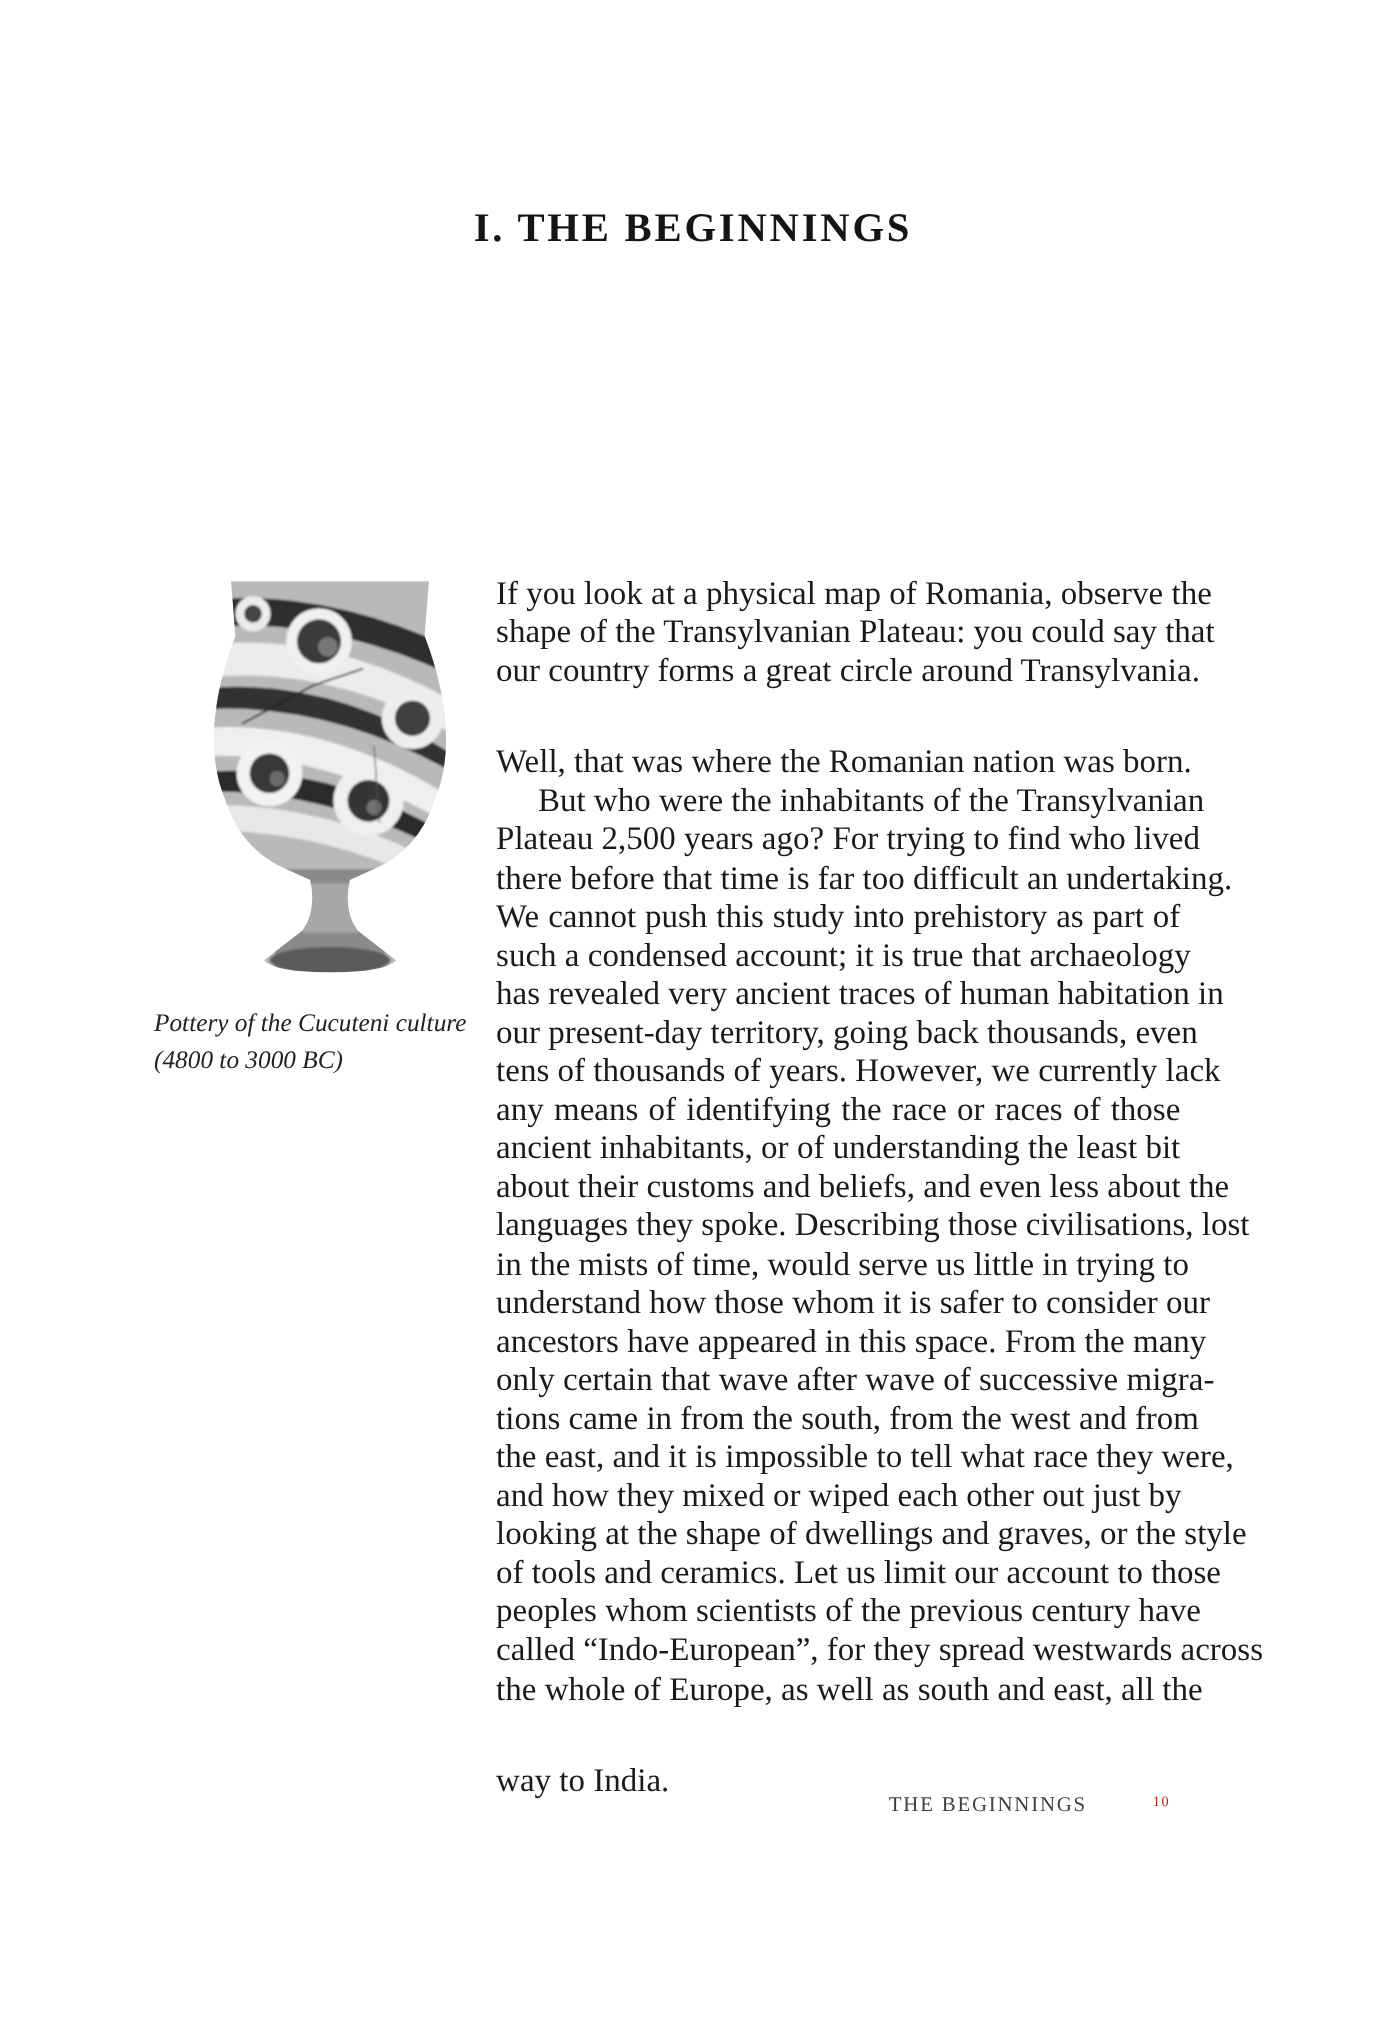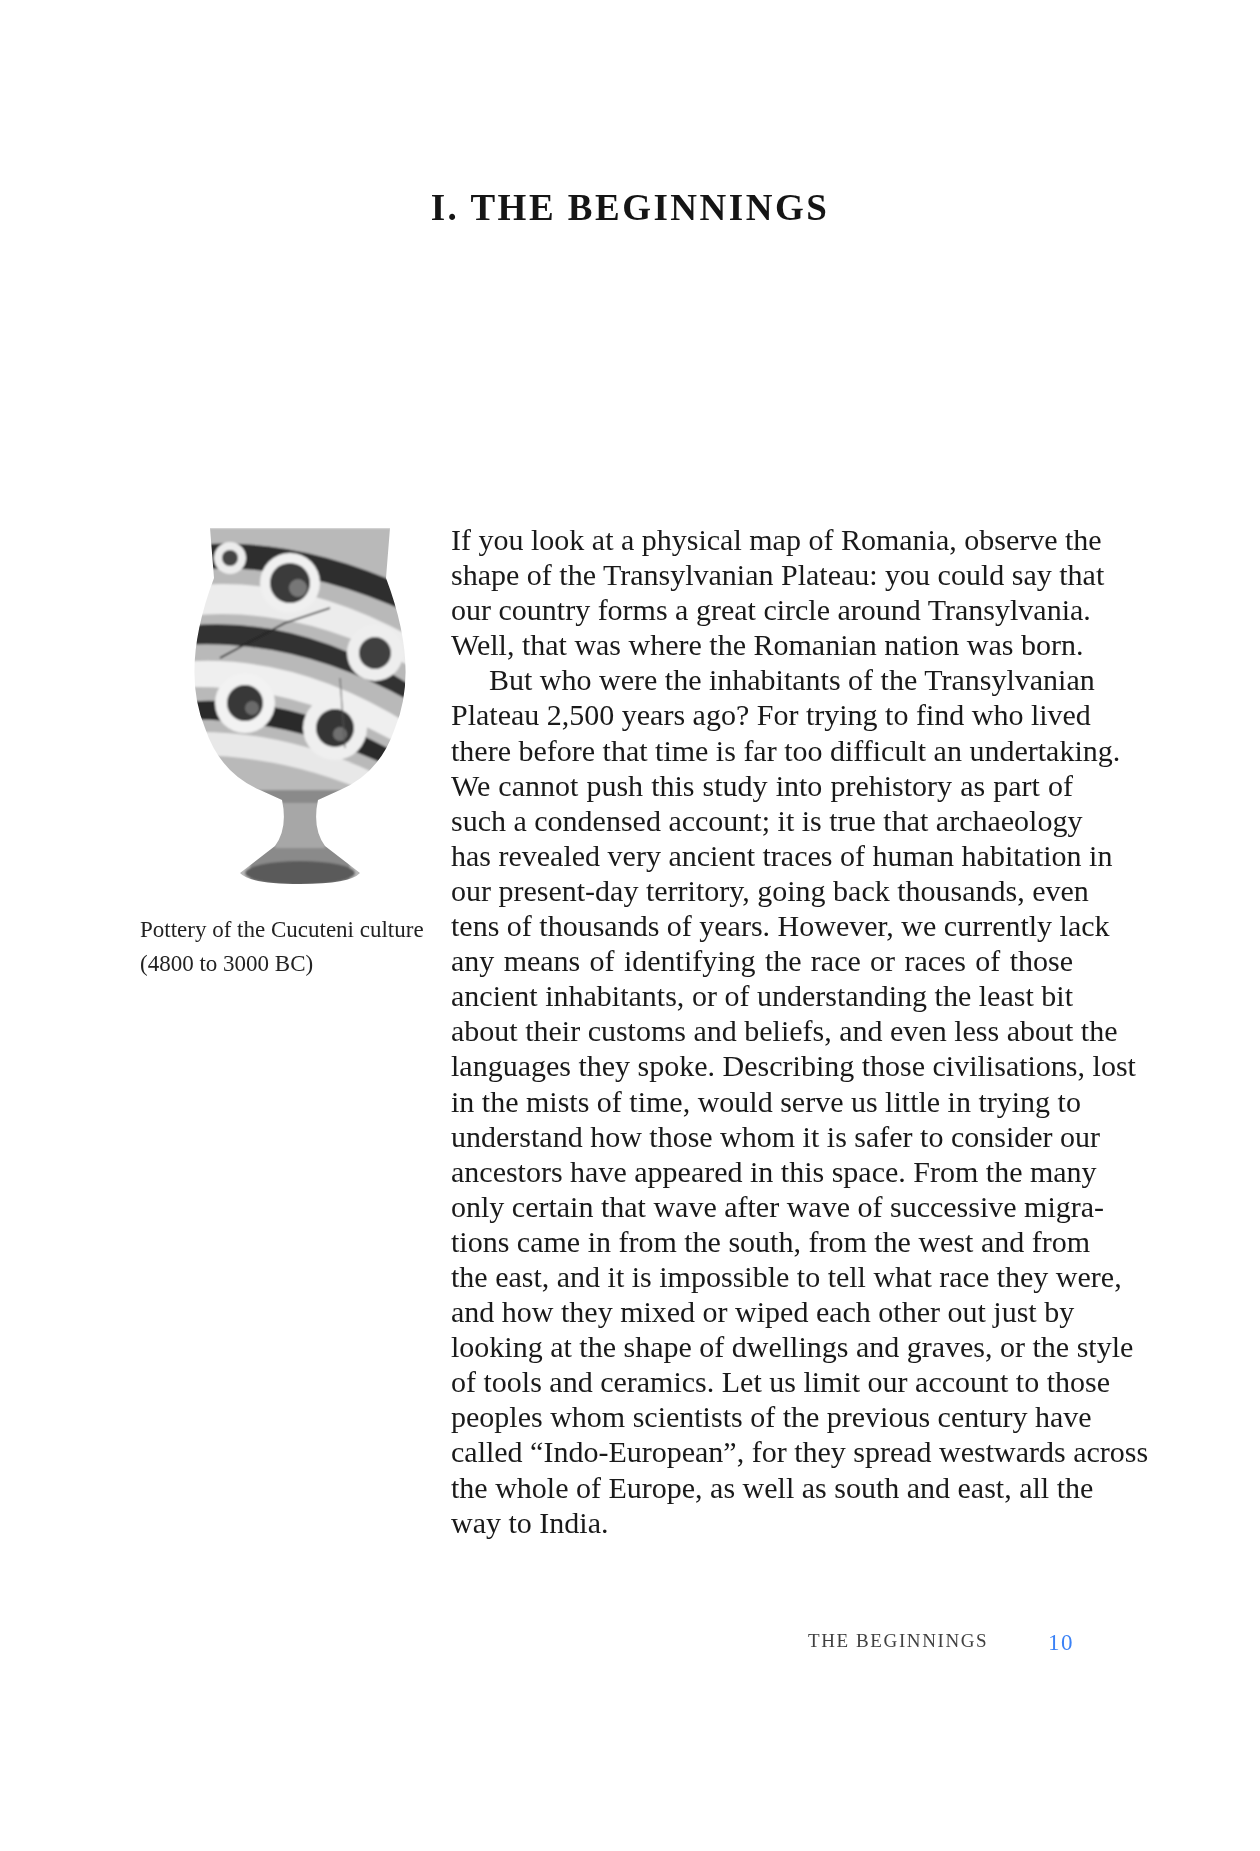--- a/index.html
+++ b/index.html
@@ -33,20 +33,21 @@
     top: 528px;
     width: 220px;
     height: 360px;
   }
   .figure svg { display: block; }
   .caption {
     position: absolute;
     left: 140px;
     top: 913px;
     width: 290px;
+    font-style: italic;
     font-size: 23px;
     line-height: 34px;
     color: #222;
   }
   .caption span { display: block; }
   .body-text {
     position: absolute;
     left: 451px;
     top: 522px;
     width: 622px;
@@ -56,39 +57,40 @@
   }
   .body-text .line {
     display: block;
     white-space: nowrap;
     text-align: justify;
     text-align-last: justify;
     height: 35.1px;
   }
   .body-text .line.last {
     text-align-last: left;
+    margin-top: 48px;
   }
   .body-text .line.indent {
     padding-left: 38px;
   }
   .running-footer {
     position: absolute;
     top: 1630px;
     left: 808px;
     font-size: 19px;
     letter-spacing: 1.6px;
     color: #404040;
   }
   .page-number {
     position: absolute;
     top: 1630px;
     left: 1048px;
-    font-size: 23px;
+    font-size: 13px;
     letter-spacing: 1.5px;
-    color: #3b82f6;
+    color: #b91c1c;
   }
 </style>
 </head>
 <body>
 
 <h1 class="chapter-title">I. THE BEGINNINGS</h1>
 
 <div class="figure">
   <svg width="220" height="360" viewBox="0 0 220 360">
     <defs>

